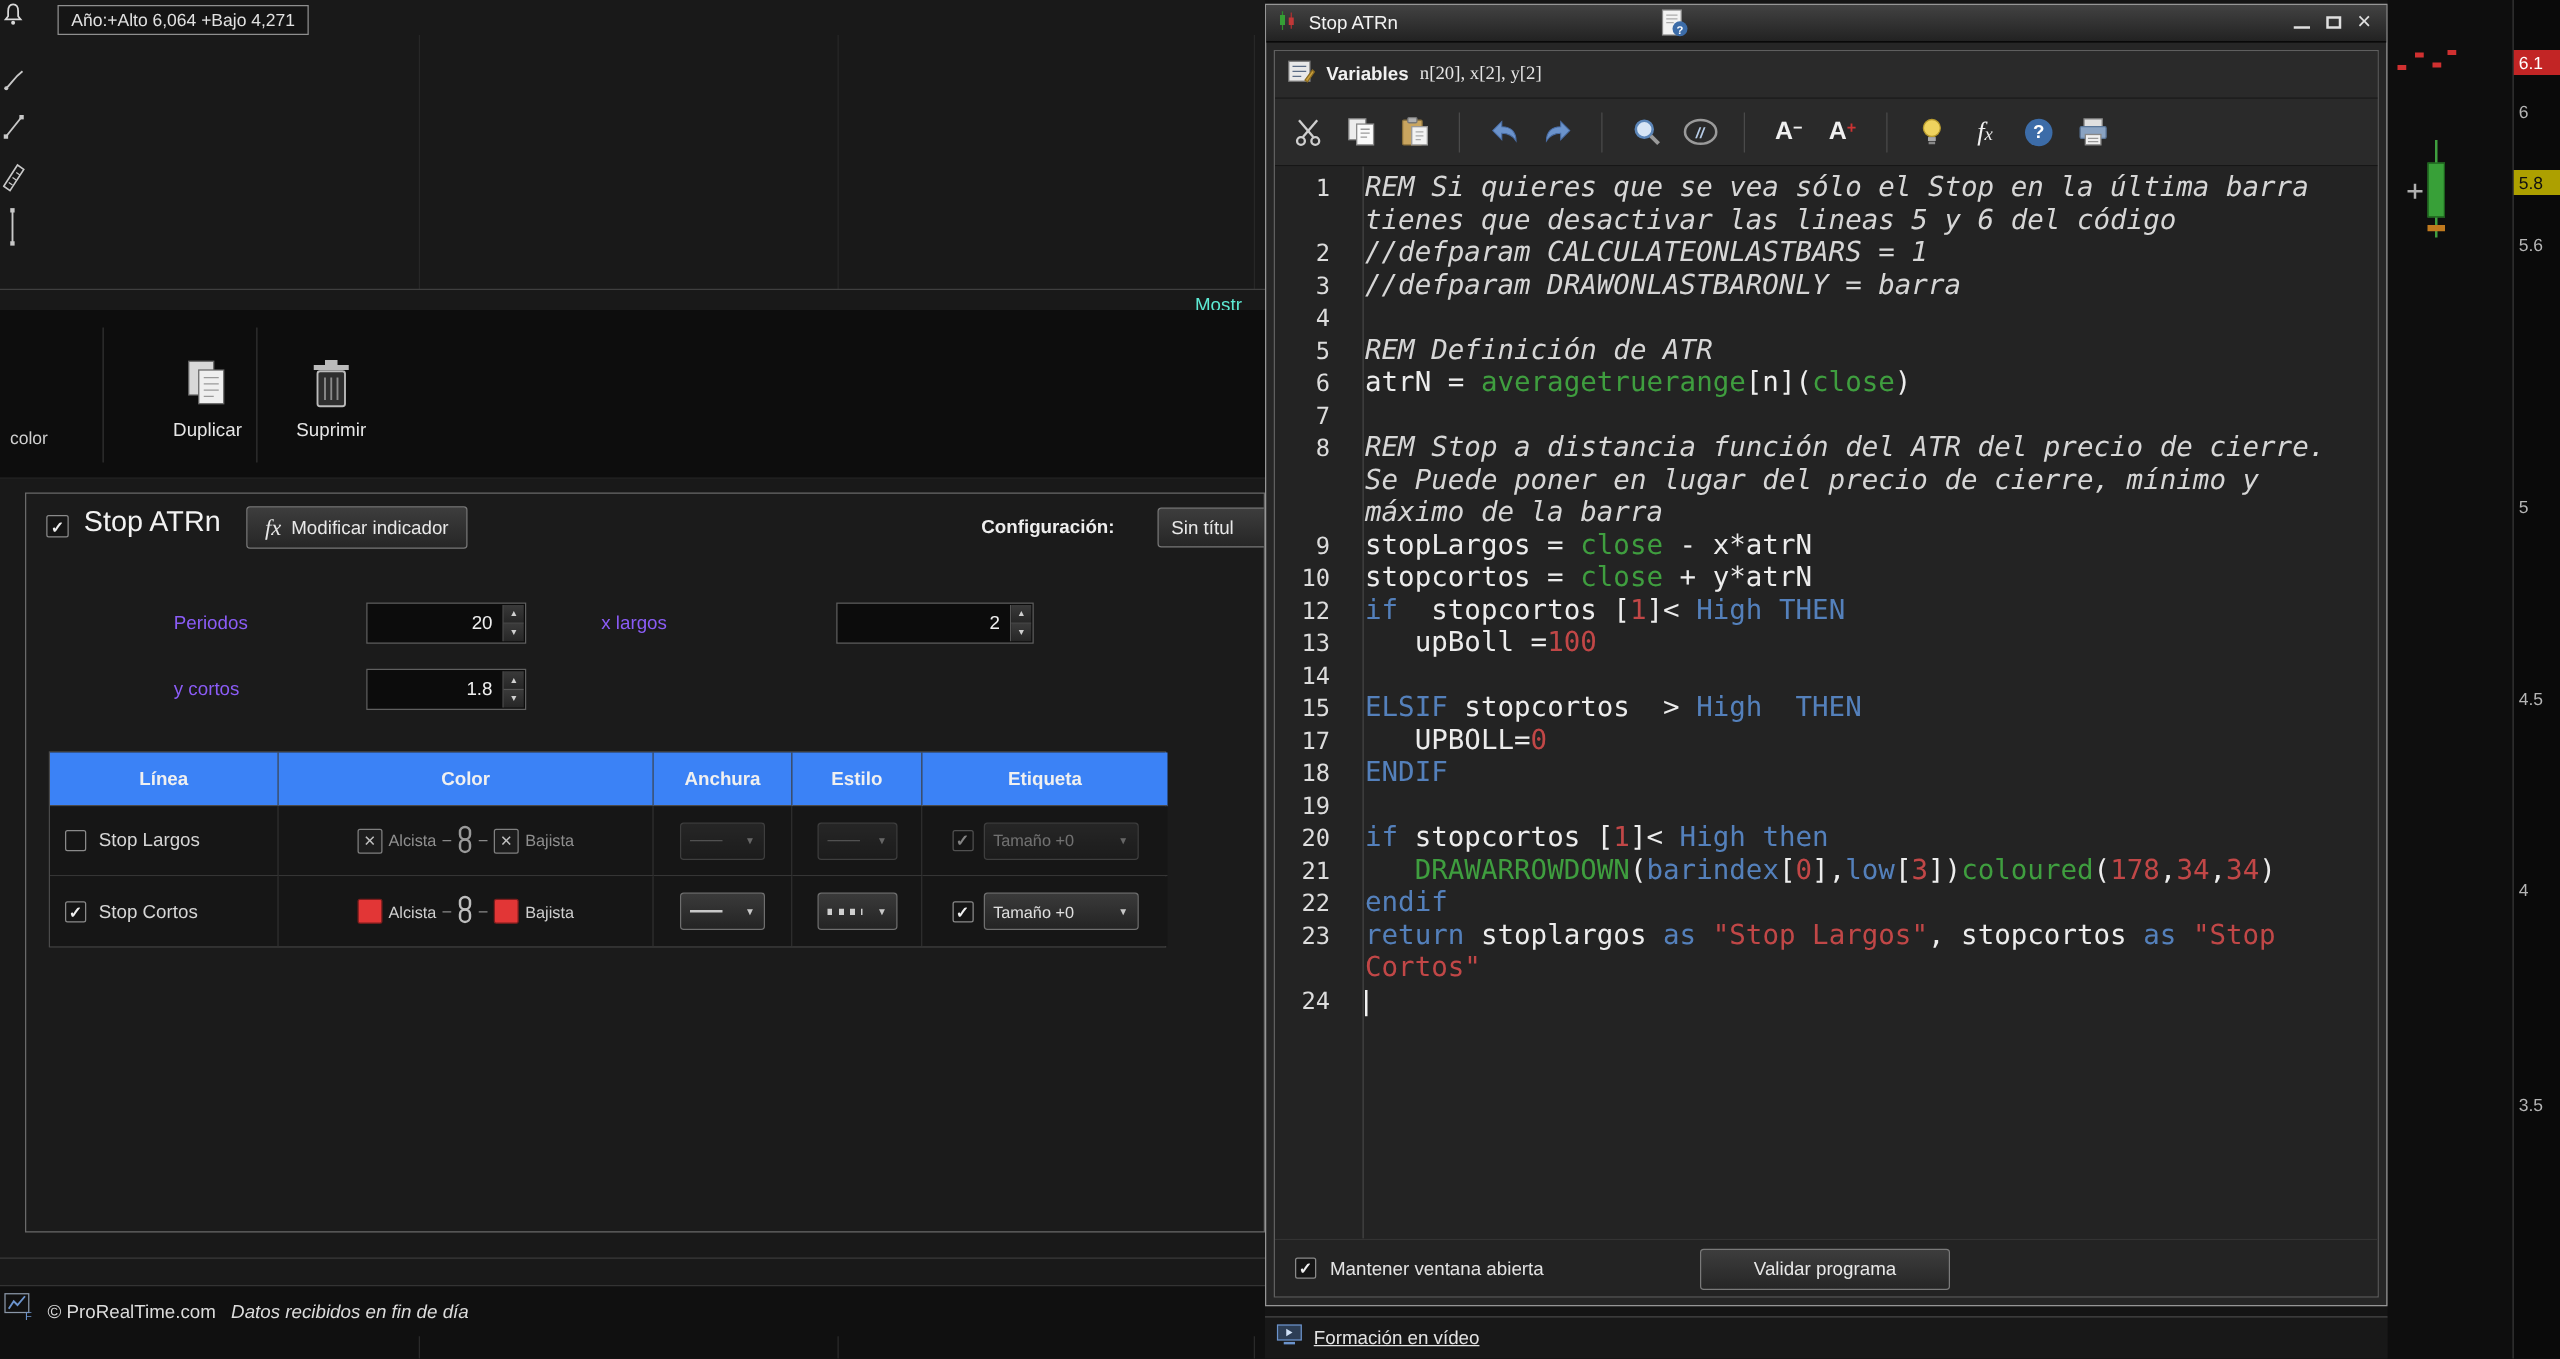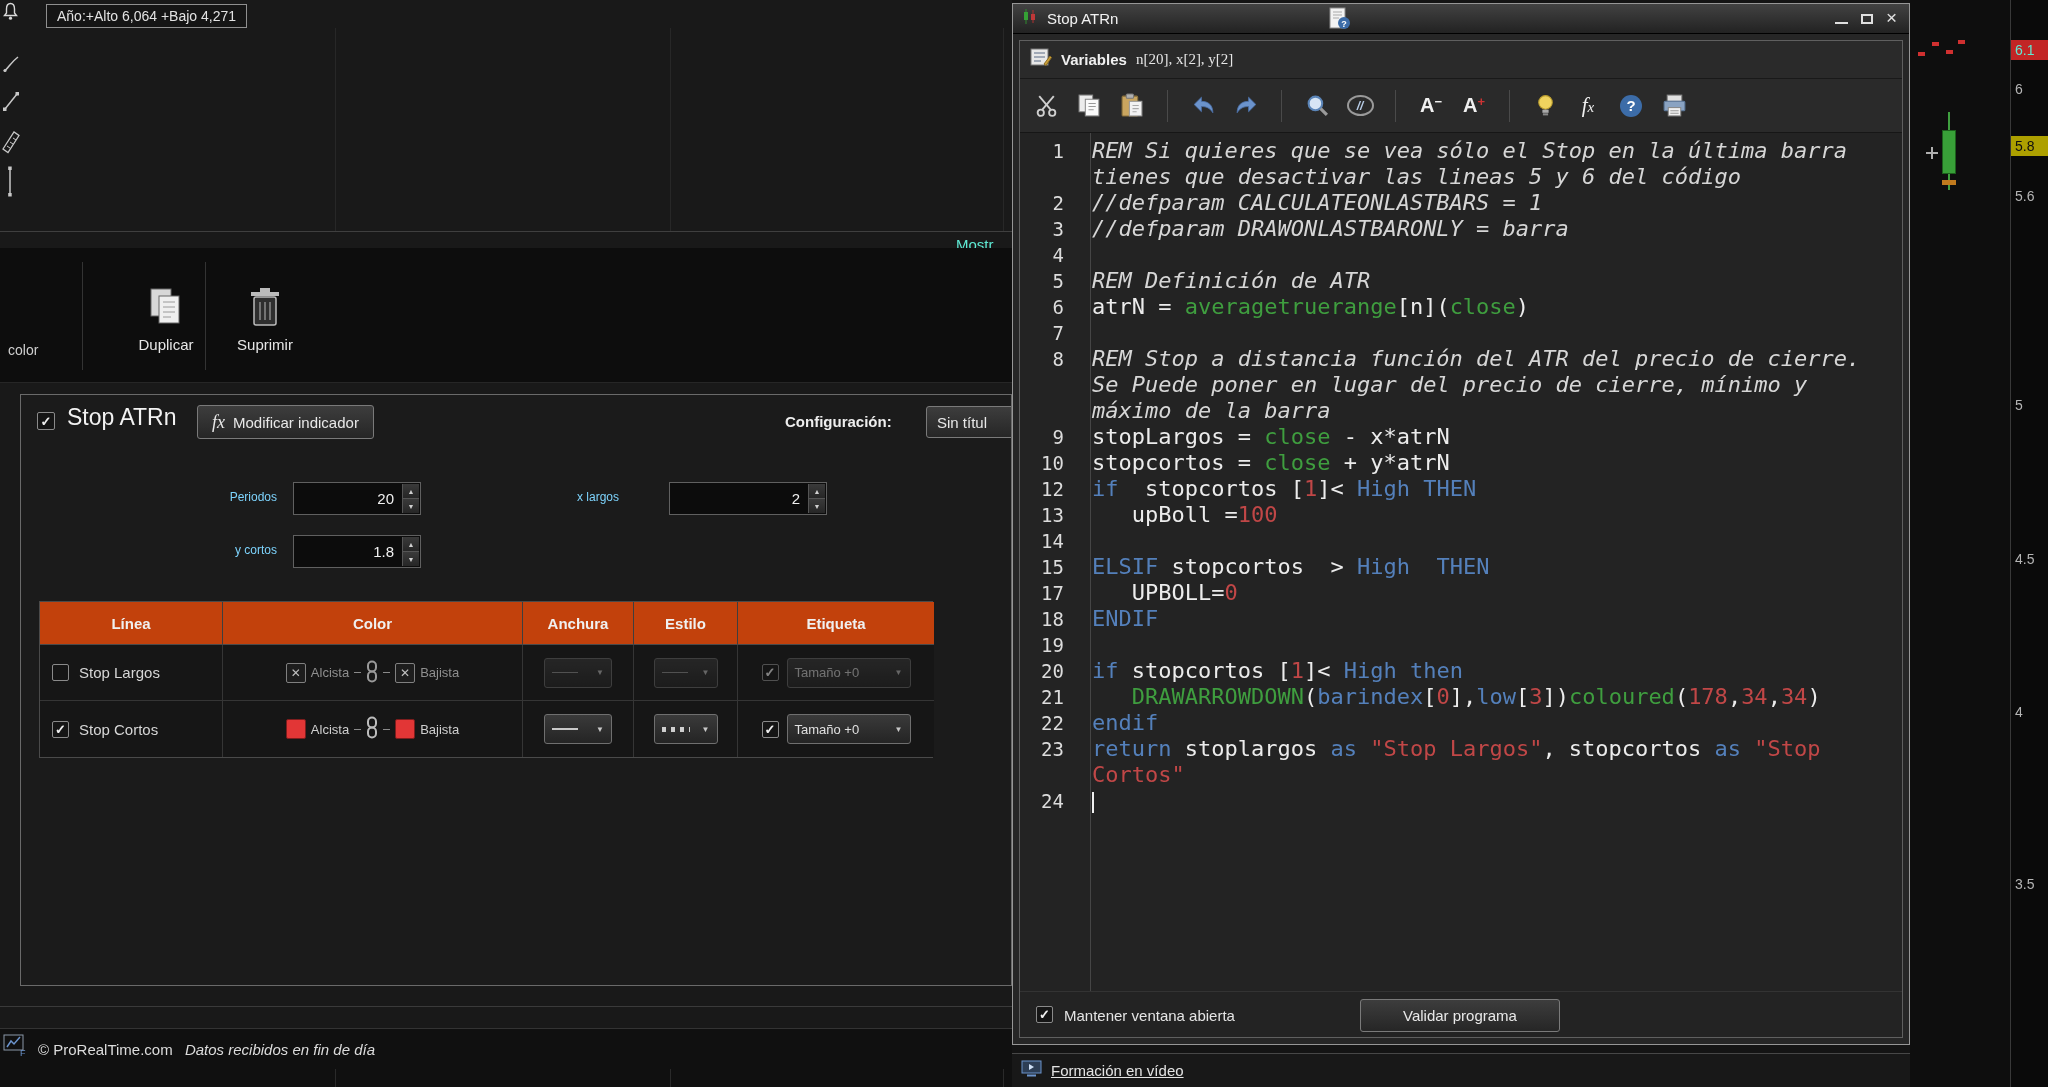--- a/index.html
+++ b/index.html
@@ -39,33 +39,33 @@
   .cb.checked::after{content:"✓";color:#f0f0f0;font-size:13px;font-weight:bold;line-height:1}
   .cb.dim{opacity:.5}
   #cp-check{position:absolute;left:16px;top:17px;width:18px;height:18px}
   #cp-title{position:absolute;left:46px;top:9px;font-size:23px;color:#f2f2f2}
   .btn{background:linear-gradient(#3d3d3d,#262626);border:1px solid #7a7a7a;border-radius:3px;
     color:#e8e8e8;font-size:15px;display:inline-flex;align-items:center;gap:8px;font-family:inherit;cursor:default}
   #modify-btn{position:absolute;left:176px;top:10px;height:34px;padding:0 14px}
   #modify-btn .fx{font-family:"Liberation Serif",serif;font-style:italic;font-size:18px}
   #config-label{position:absolute;left:764px;top:18px;font-weight:bold;font-size:15px;color:#eee}
   #config-value{position:absolute;left:905px;top:11px;height:32px;width:150px;padding:0 10px;justify-content:flex-start}
-  .param-label{position:absolute;width:138px;text-align:right;font-size:12px;color:#7dd3fc}
+  .param-label{position:absolute;width:138px;text-align:left;font-size:15px;color:#8b5cf6}
   .num-input{position:absolute;height:33px;background:#0c0c0c;border:1px solid #606060;color:#f0f0f0;
     font-size:15px;display:flex;align-items:center;justify-content:flex-end;padding-right:26px}
   .spinner{position:absolute;right:1px;top:1px;bottom:1px;width:17px;display:flex;flex-direction:column;border-left:1px solid #555}
   .spin{flex:1;display:flex;align-items:center;justify-content:center;background:linear-gradient(#3a3a3a,#262626);color:#d0d0d0;font-size:7px}
   .spin.up{border-bottom:1px solid #555}
   .spin.up::after{content:"▲"}
   .spin.dn::after{content:"▼"}
 
   
   #line-table{position:absolute;left:18px;top:206px;width:894px;border:1px solid #4a4a4a;background:#141414}
   .tr{display:grid;grid-template-columns:183px 300px 111px 104px 196px}
-  .th{height:43px;background:#c2410c;border-right:1px solid #3e3e3e;border-bottom:1px solid #4a4a4a;
+  .th{height:43px;background:#3b82f6;border-right:1px solid #3e3e3e;border-bottom:1px solid #4a4a4a;
     display:flex;align-items:center;justify-content:center;font-weight:bold;font-size:15px;color:#f0f0f0}
   .td{height:56px;background:#161616;border-right:1px solid #353535;border-bottom:1px solid #353535;
     display:flex;align-items:center}
   .tr > :last-child{border-right:none}
   .tr:last-child .td{border-bottom:none}
   .td-linea{padding-left:12px;gap:10px;font-size:15px;color:#d6d6d6}
   .td-color{justify-content:center;gap:5px;font-size:13px;color:#cfcfcf}
   .row-disabled .td-color{color:#8f8f8f}
   .swatch{width:20px;height:20px;border-radius:2px;flex:none;position:relative}
   .swatch.red{background:var(--accent-red,#e23636);border:1px solid #7d1d1d}
@@ -146,21 +146,21 @@
   #mini-chart{position:absolute;left:1910px;top:0;width:100px;height:1087px;background:#0e0e0e}
   .rdot{position:absolute;width:7px;height:4px;background:#d03030}
   #candle-wick{position:absolute;left:38px;top:112px;width:2px;height:78px;background:#3f9f3f}
   #candle-body{position:absolute;left:32px;top:130px;width:14px;height:44px;background:#38a038;border:1px solid #1c5f1c}
   .plus-h{position:absolute;left:16px;top:152px;width:12px;height:2px;background:#b0b0b0}
   .plus-v{position:absolute;left:21px;top:147px;width:2px;height:12px;background:#b0b0b0}
   #candle-tick{position:absolute;left:32px;top:180px;width:14px;height:5px;background:#c07a1e}
 
   #price-axis{position:absolute;left:2010px;top:0;width:38px;height:1087px;background:#0a0a0a;border-left:1px solid #383838}
   .p-label{position:absolute;left:0;right:0;height:20px;padding-left:4px;font-size:14px;color:#b5b5b5;display:flex;align-items:center}
-  .flag-red{background:var(--price-flag-red,#c22525);color:#5eead4}
+  .flag-red{background:var(--price-flag-red,#c22525);color:#ffffff}
   .flag-yellow{background:var(--price-flag-yellow,#ada000);color:#101010}
 </style>
 </head>
 <body>
 
 <section id="chart-left">
   <div class="vline" style="left:335px"></div>
   <div class="vline" style="left:670px"></div>
   <div class="vline" style="left:1003px"></div>
   <div id="left-toolbar">

